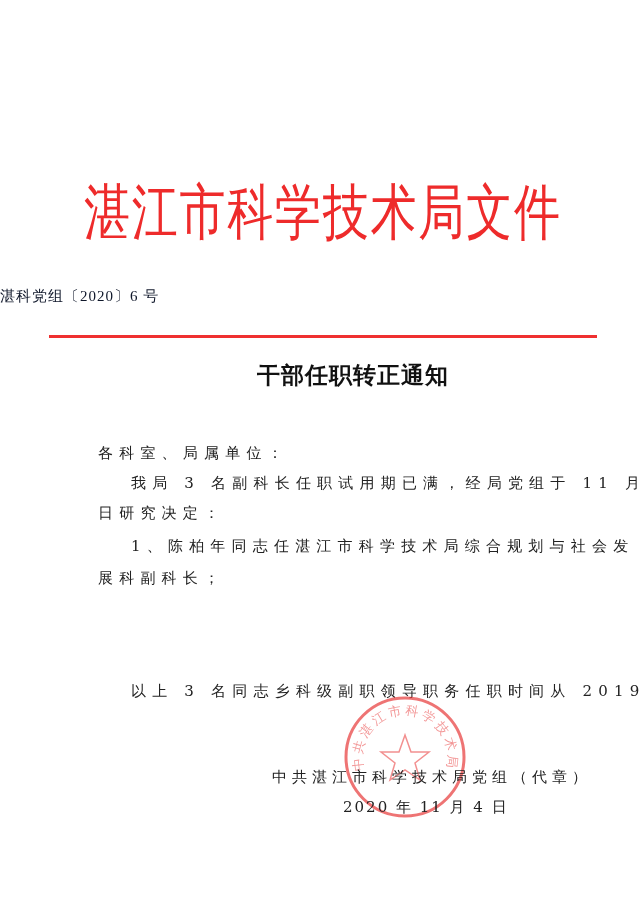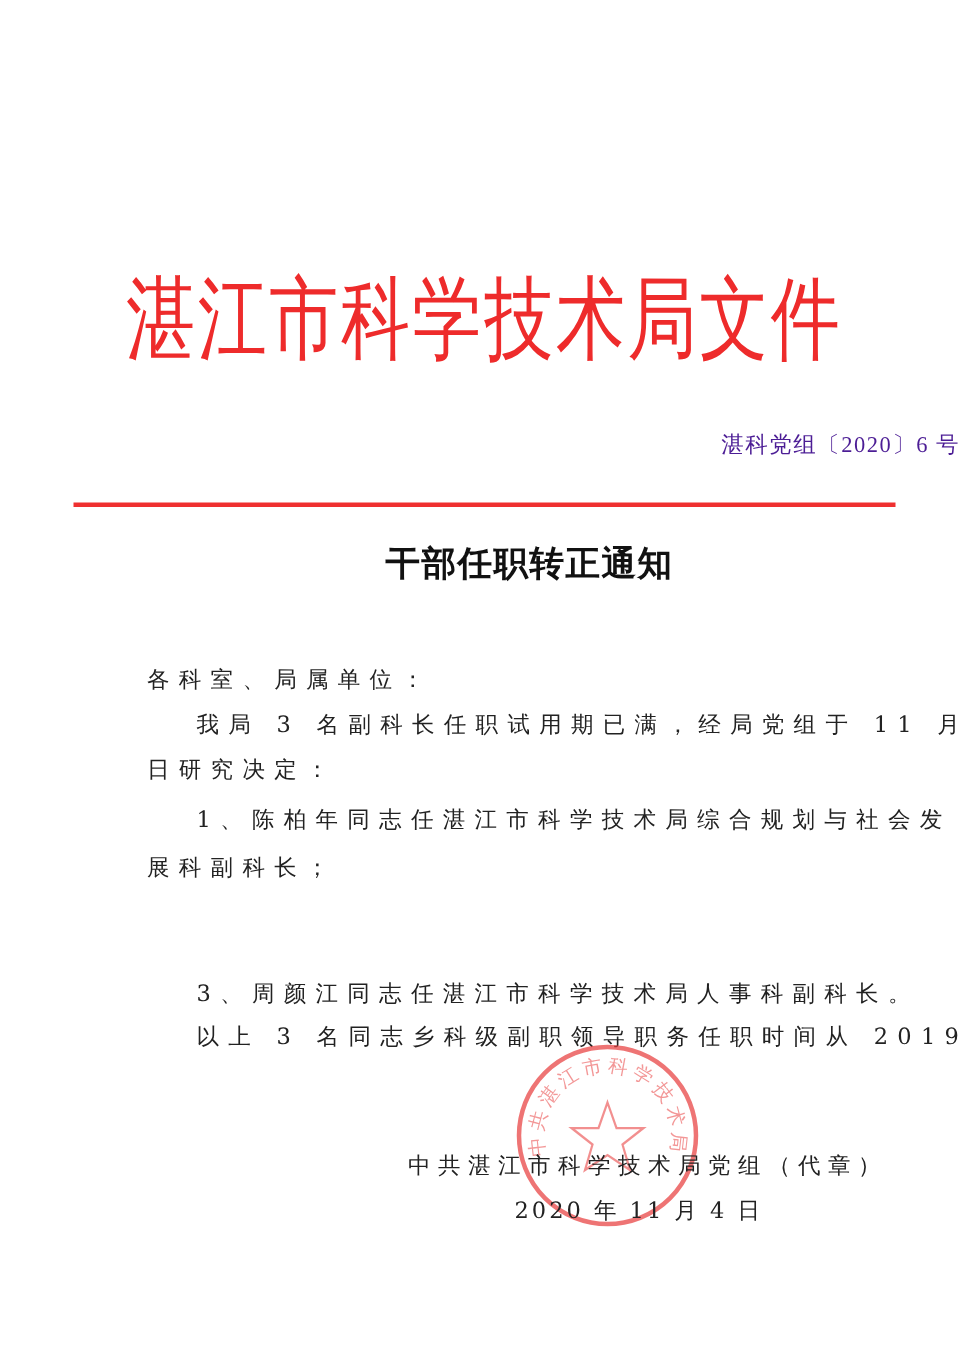--- a/index.html
+++ b/index.html
@@ -7,22 +7,22 @@
   .page { position: absolute; left: 0; top: 0; width: 640px; height: 904px; background: #fff; }
   .masthead {
     position: absolute; left: 84px; top: 174px; width: 476px; height: 76px;
     display: flex; justify-content: space-between; align-items: center;
     color: #ee2b2b;
     font-family: "DejaVu Serif", "Liberation Serif", serif;
     font-size: 46px; line-height: 1;
   }
   .masthead span { display: inline-block; transform: scaleY(1.32); width: 46px; text-align: center; }
   .doc-number {
-    position: absolute; left: 0; top: 287px; width: 640px; text-align: right;
-    font-family: "Liberation Serif", "DejaVu Serif", serif; font-size: 15px; color: #4c1d95;
+    position: absolute; left: 0; top: 287px; width: 640px; text-align: left;
+    font-family: "Liberation Serif", "DejaVu Serif", serif; font-size: 15px; color: #0f172a;
     letter-spacing: 1px;
   }
   .red-rule { position: absolute; left: 49px; top: 335px; width: 548px; height: 3px; background: #ef3030; }
   .notice-title {
     position: absolute; left: 0; top: 360px; width: 640px; text-align: center;
     font-family: "DejaVu Serif", "Liberation Serif", serif; font-size: 23px; font-weight: bold; color: #111;
     letter-spacing: 1px;
     padding-left: 33px;
   }
   .body-line {
@@ -67,21 +67,20 @@
 
   <div class="body-line" style="top:443px;text-align:center;">各科室、局属单位：</div>
 
   <div class="body-line indent" style="top:473px;">我局 3 名副科长任职试用期已满，经局党组于 11 月 4</div>
   <div class="body-line" style="top:503px;">日研究决定：</div>
 
   <div class="body-line indent" style="top:536px;">1、陈柏年同志任湛江市科学技术局综合规划与社会发</div>
   <div class="body-line" style="top:568px;">展科副科长；</div>
 
 
-  <div class="body-line indent" style="top:652px;">3、周颜江同志任湛江市科学技术局人事科副科长。</div>
 
   <div class="body-line indent" style="top:681px;">以上 3 名同志乡科级副职领导职务任职时间从 2019</div>
 
   <svg class="seal" viewBox="0 0 124 124">
     <circle cx="62" cy="62" r="59" fill="none" stroke="#e83a3a" stroke-width="3"></circle>
     <polygon points="62,40 68,57 86,57 72,68 77,85 62,75 47,85 52,68 38,57 56,57" fill="none" stroke="#e83a3a" stroke-width="1.5" opacity="0.8"></polygon>
     <defs>
       <path id="sealArc" d="M 20 72 A 43 43 0 1 1 104 72"></path>
     </defs>
     <text font-size="13" fill="#e83a3a" opacity="0.75" font-family="DejaVu Serif, serif" letter-spacing="3">

